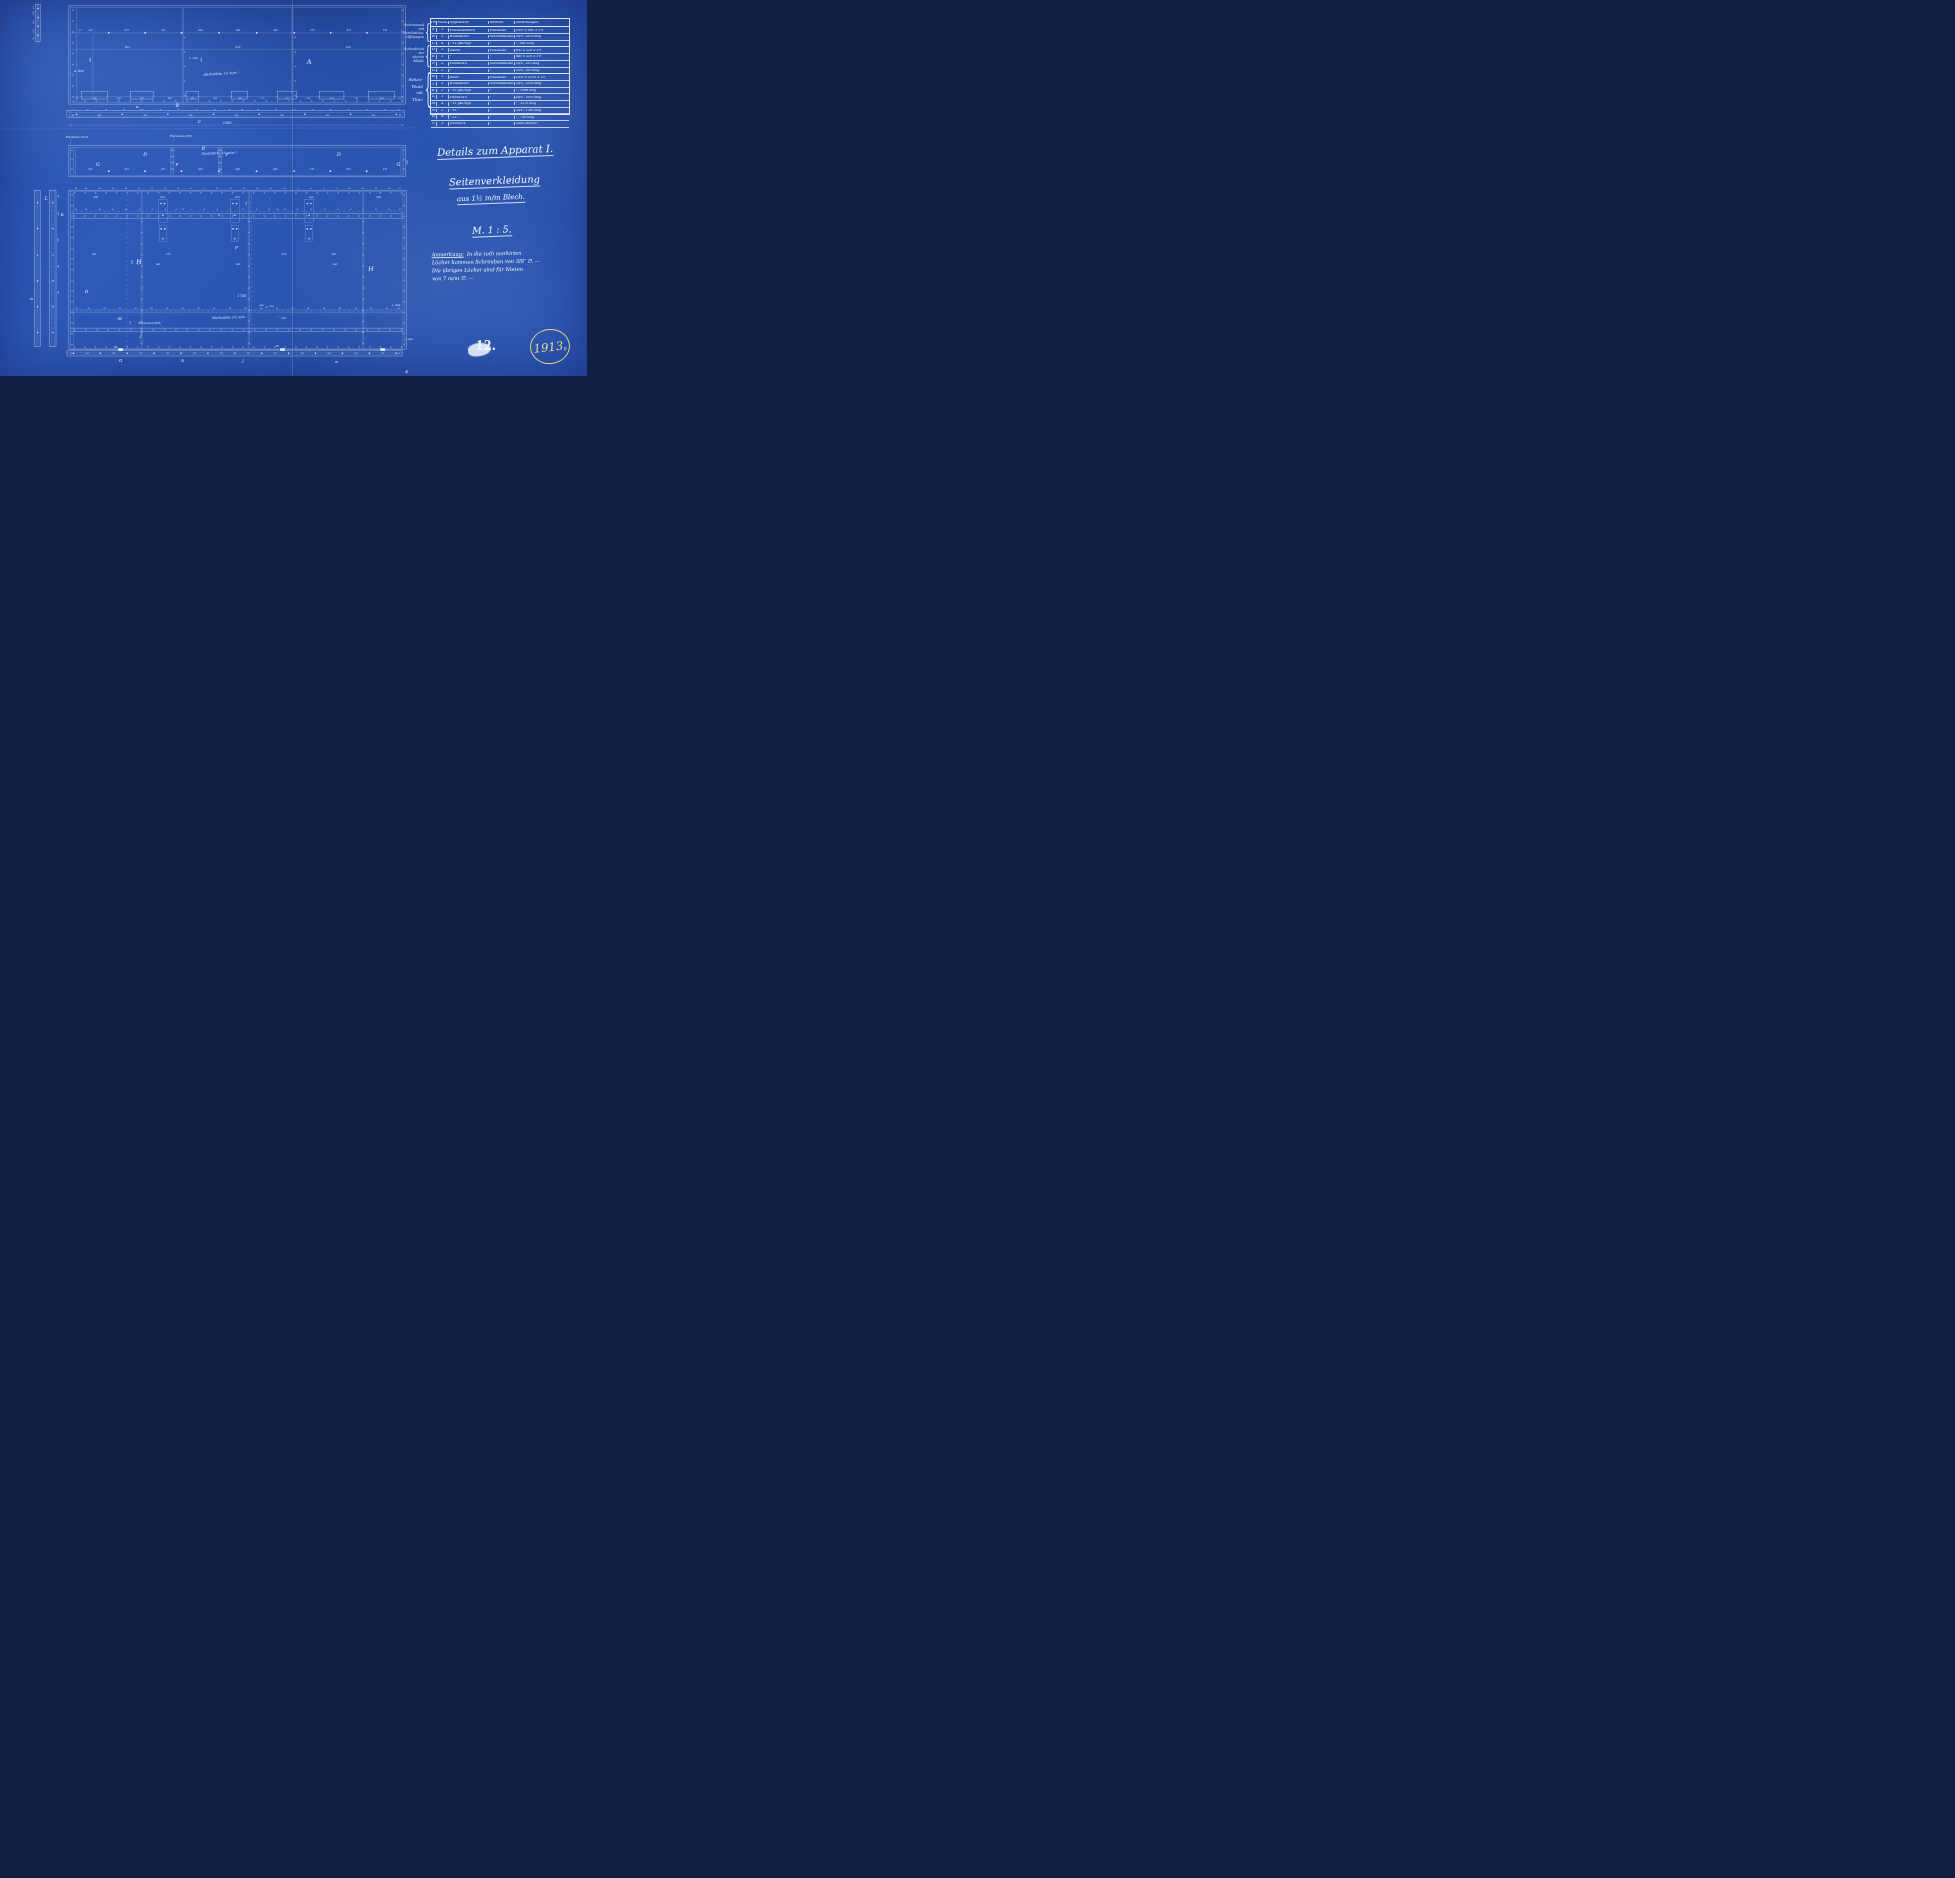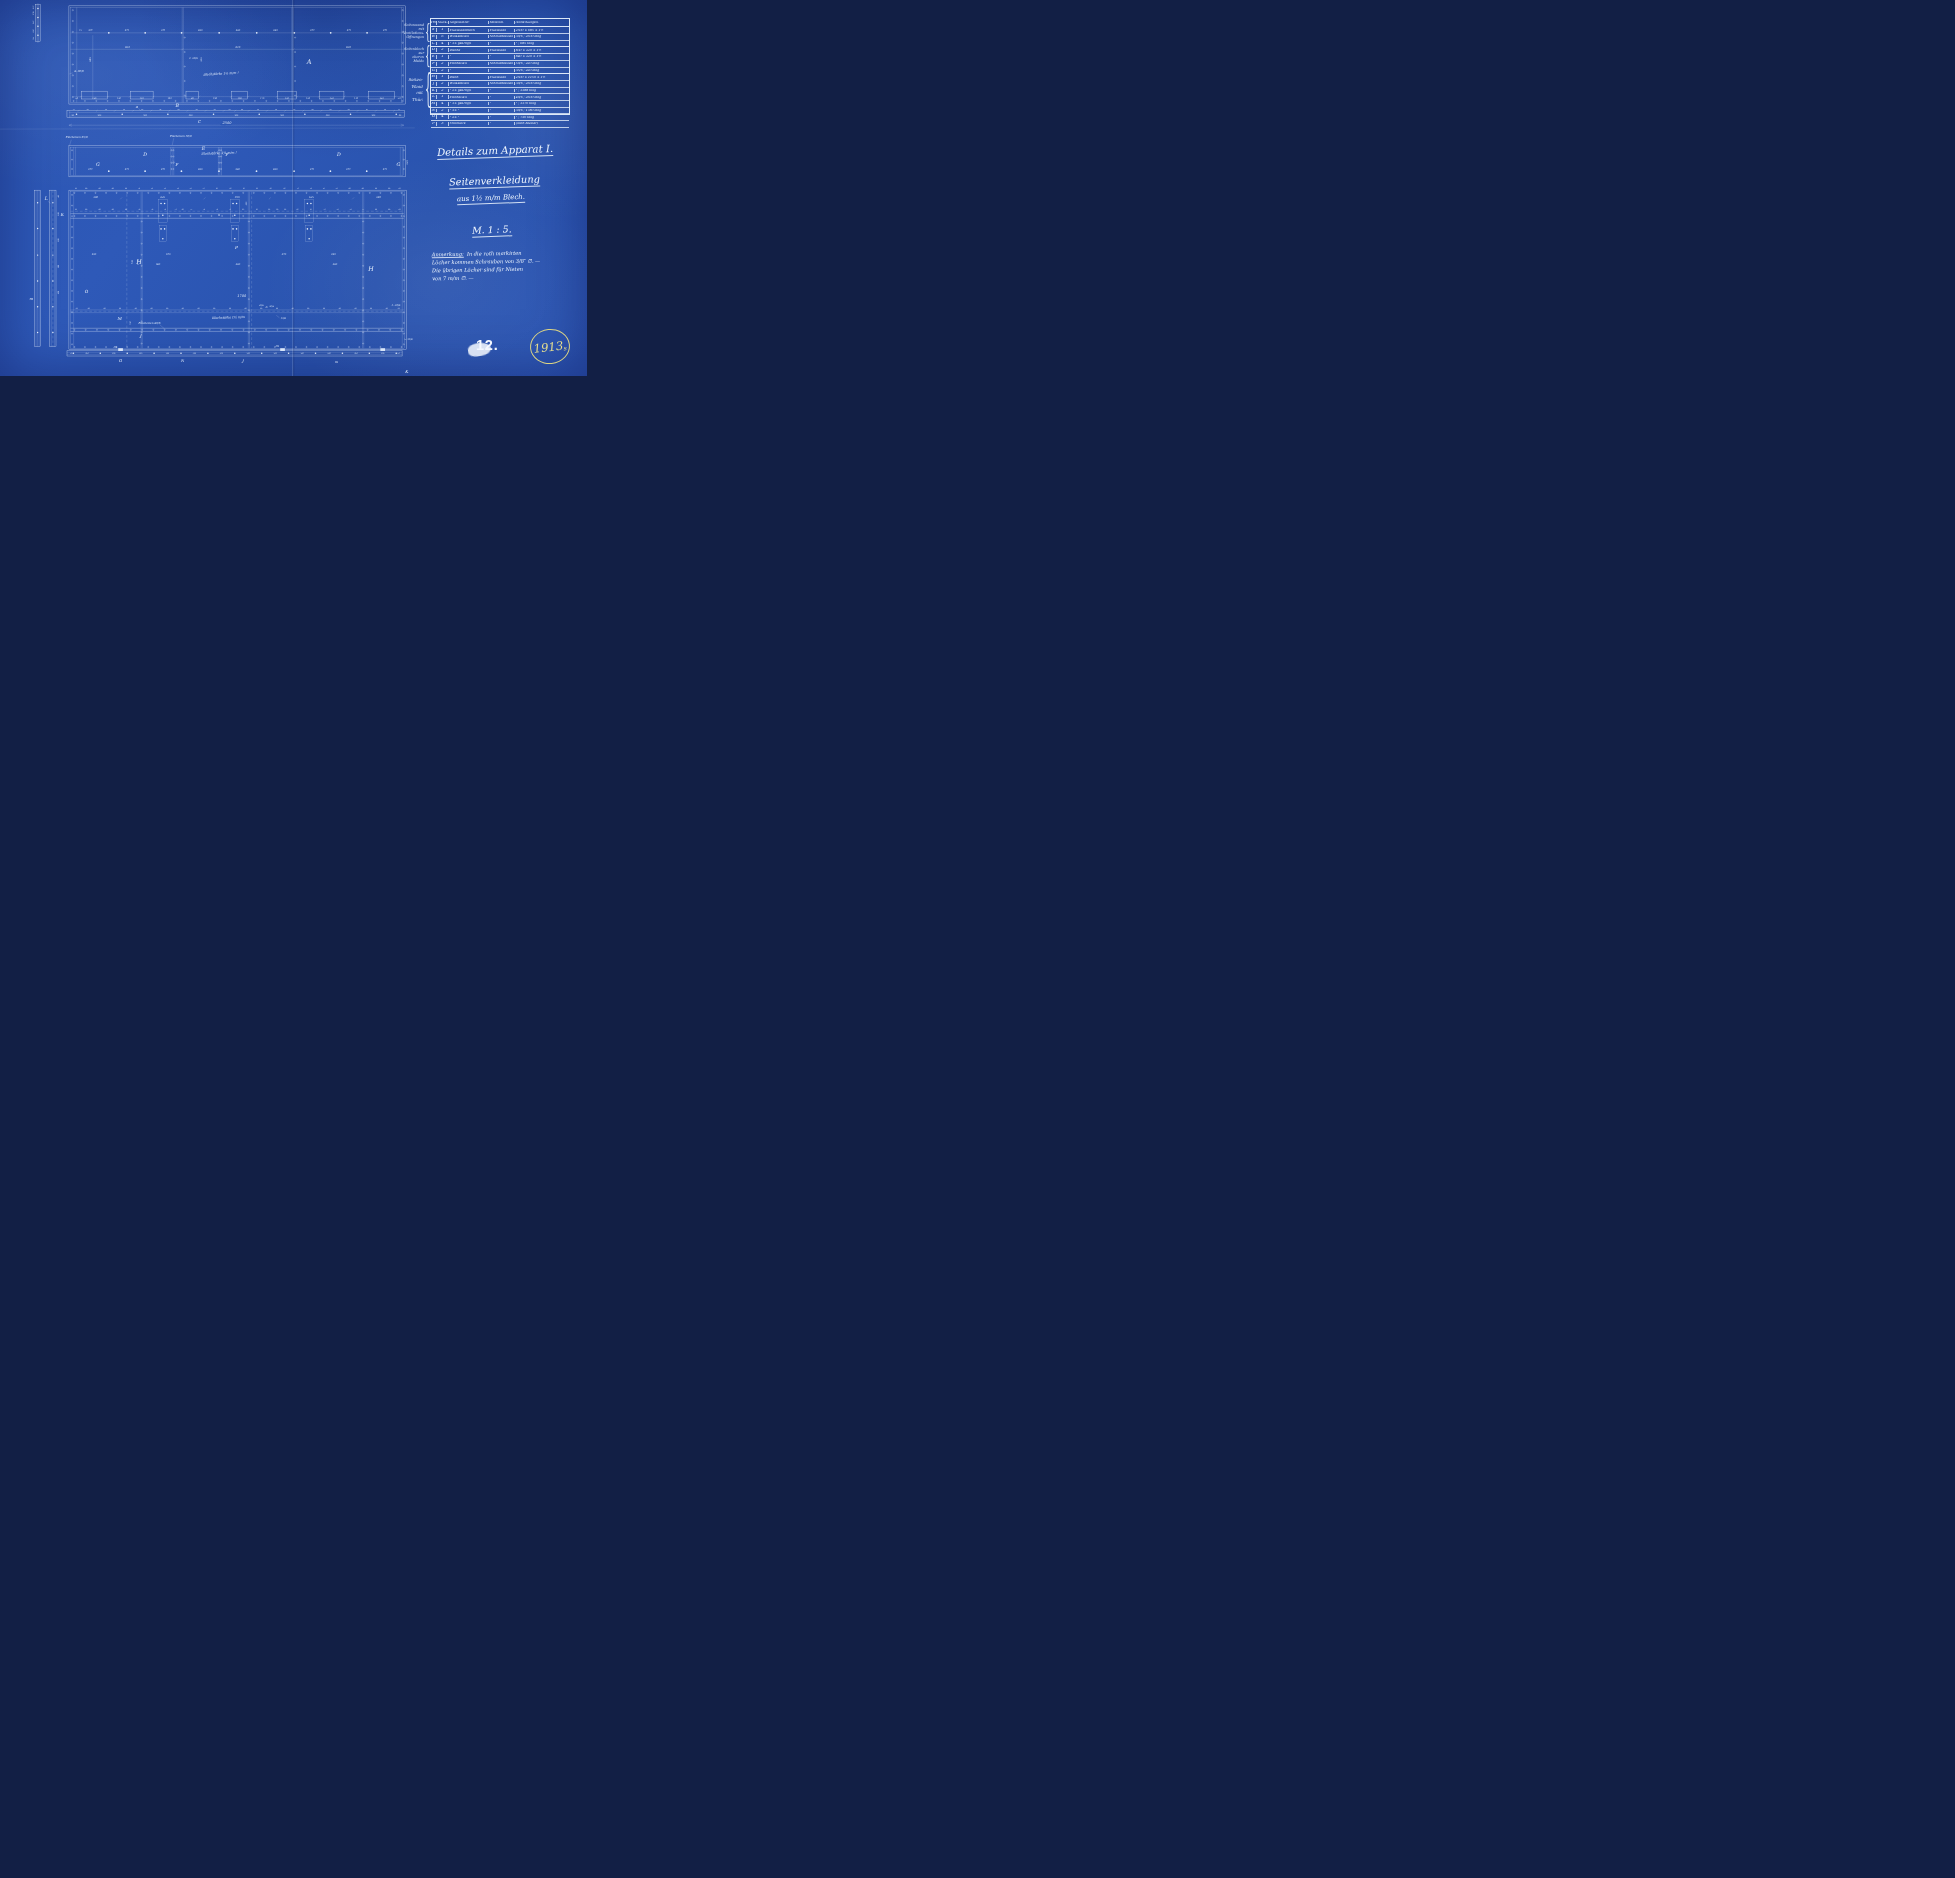--- a/index.html
+++ b/index.html
@@ -36,21 +36,21 @@
   .grouplab{position:absolute;text-align:right;font-style:italic;font-size:3.3px;
     line-height:1.25;color:#e9f3ff;opacity:.92;}
   .brace{position:absolute;font-family:"DejaVu Serif",serif;font-size:15.6px;line-height:15.6px;
     color:rgba(240,248,255,.9);transform-origin:top left;font-weight:400;}
   .tblock{position:absolute;font-style:italic;color:#eef6ff;}
   .tblock .ul{border-bottom:0.6px solid rgba(240,248,255,.85);padding-bottom:0.8px;}
   #note{position:absolute;left:432px;top:250px;width:151px;font-style:italic;
     font-size:5.1px;line-height:1.55;color:#eef6ff;transform:rotate(-1deg);}
   #note .lbl{border-bottom:0.5px solid rgba(240,248,255,.8);}
   #page-number{position:absolute;left:476px;top:337px;font-size:14.5px;font-weight:bold;
-    color:#f4f8ff;font-family:Liberation Sans, sans-serif;letter-spacing:0.8px;}
+    color:#f4f8ff;font-family:Liberation Serif, serif;letter-spacing:0.8px;}
   #blotch{position:absolute;left:468px;top:343px;width:23px;height:13.3px;
     background:rgba(244,249,255,.85);border-radius:45% 60% 50% 40%;transform:rotate(-9deg);
     filter:blur(0.4px);}
   #stamp{position:absolute;left:530px;top:329px;width:38px;height:33px;
     border:1.4px solid #ddd584;border-radius:50%;transform:rotate(-6deg);
     display:flex;align-items:center;justify-content:center;color:#e7df8e;
     font-style:italic;font-size:11.7px;font-family:"DejaVu Serif",serif;}
   #stamp sub{font-size:6.3px;margin-top:6.3px;}
 </style>
 </head>

